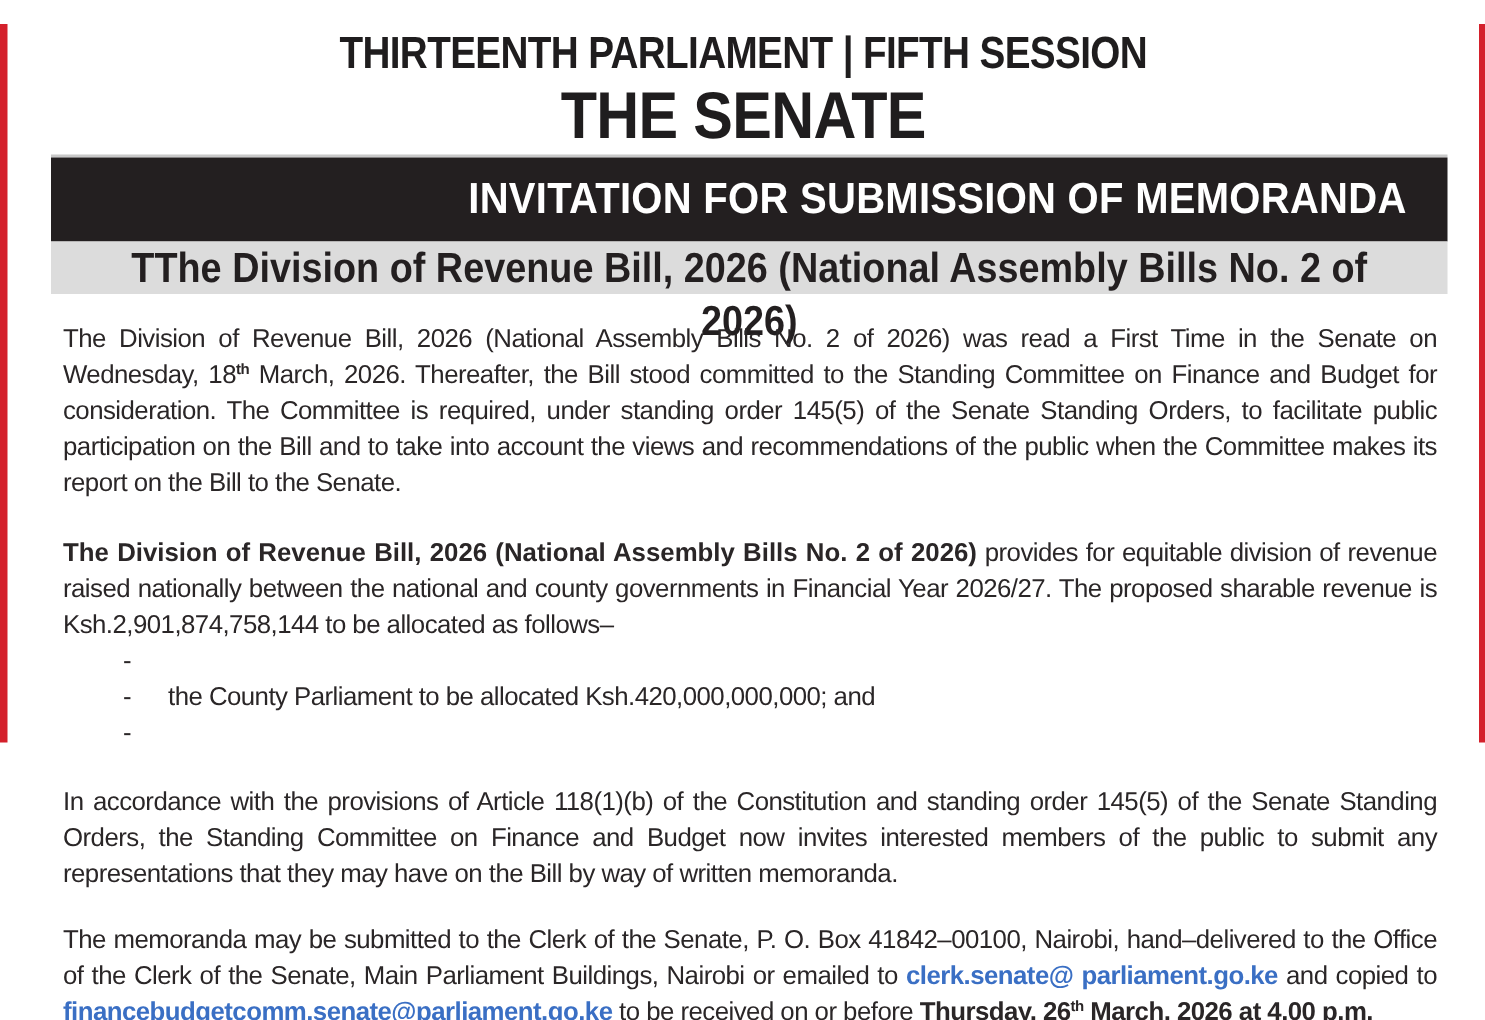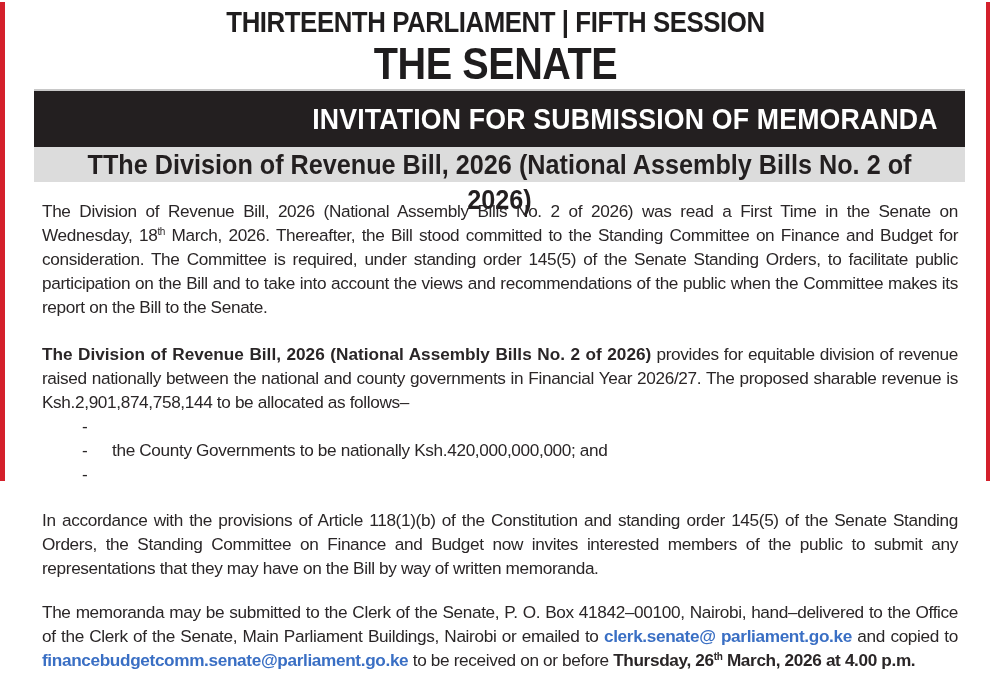--- a/index.html
+++ b/index.html
@@ -10,21 +10,21 @@
     body {
       width: 990px;
       height: 680px;
       overflow: hidden;
       position: relative;
       font-family: "Liberation Sans", sans-serif;
       color: #231f20;
     }
     .frame {
       position: absolute;
-      left: 0; top: 2px;
+      left: 0; top: 16px;
       width: 990px; height: 479px;
       box-sizing: border-box;
       border-left: 5px solid #d4202b;
       border-right: 4px solid #d4202b;
     }
     .header {
       position: absolute;
       left: 0; right: 0;
       text-align: center;
       font-family: "Liberation Sans", sans-serif;
@@ -127,20 +127,21 @@
     .link {
       color: #3a6fc4;
       font-weight: bold;
     }
     .link.underlined {
     }
     sup {
       font-size: 10px;
       line-height: 0;
       vertical-align: 6px;
+      font-weight: bold;
     }
   </style>
 </head>
 <body>
 
 <div class="frame">
 
   <div class="header header-session">THIRTEENTH PARLIAMENT | FIFTH SESSION</div>
   <div class="header header-senate">THE SENATE</div>
 
@@ -159,21 +160,21 @@
   </div>
 
   <div class="body-text p2">
     <p><span class="strong-heavy">The Division of Revenue Bill, 2026 (National Assembly Bills No. 2 of 2026)</span><span> provides for equitable division of revenue raised nationally between the national and county governments in Financial Year 2026/27. The proposed sharable revenue is Ksh.2,901,874,758,144 to be allocated as follows–</span></p>
     <ul class="bullet-list">
       <li>
         <span class="dash">-</span>
       </li>
       <li>
         <span class="dash">-</span>
-        <span>the County Governments to be nationally Ksh.420,000,000,000; and</span>
+        <span>the County Parliament to be allocated Ksh.420,000,000,000; and</span>
       </li>
       <li>
         <span class="dash">-</span>
       </li>
     </ul>
   </div>
 
   <div class="body-text p3">
     <p>In accordance with the provisions of Article 118(1)(b) of the Constitution and standing order 145(5) of the Senate Standing Orders, the Standing Committee on Finance and Budget now invites interested members of the public to submit any representations that they may have on the Bill by way of written memoranda.</p>
   </div>

